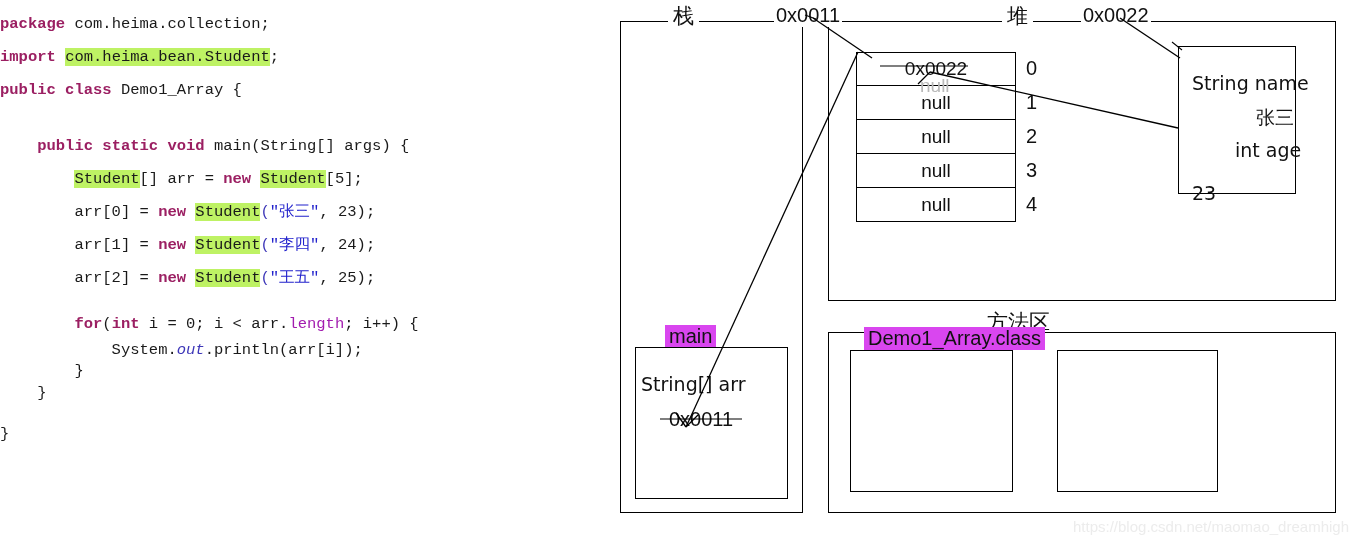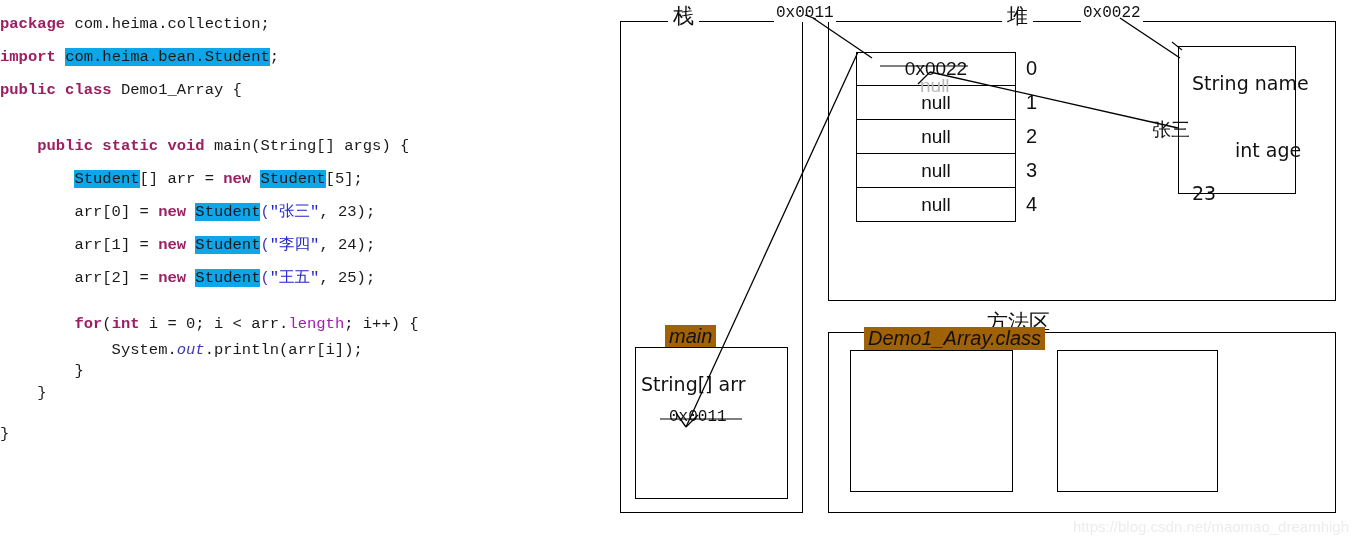--- a/index.html
+++ b/index.html
@@ -11,45 +11,45 @@
 
   
   .code-pane{
     position:absolute;left:0;top:0;width:600px;height:539px;
     font-family:"Liberation Mono", monospace;
     font-size:15.5px;line-height:33px;white-space:pre;
     color:#1a1a1a;
   }
   .code-line{position:absolute;left:0;white-space:pre;}
   .kw{color:#9b1f62;font-weight:bold;}
-  .hl{background:#0ea5e9;}
+  .hl{background:#bef264;}
   .str{color:#2222cc;}
   .quo{color:#3d36b8;}
   .fld{color:#a21caf;}
   .fldi{color:#3d36b8;font-style:italic;}
   .pln{color:#1a1a1a;}
 
   
   .diagram{position:absolute;left:0;top:0;width:1357px;height:539px;}
   .box{position:absolute;border:1.6px solid #000;background:transparent;box-sizing:border-box;}
   .lbl{position:absolute;font-family:"Liberation Sans",sans-serif;
-       font-size:20px;color:#111;white-space:nowrap;background:#a16207;padding:0 4px;font-style:italic;}
+       font-size:20px;color:#111;white-space:nowrap;background:#d946ef;padding:0 4px;}
   .lbl-cn{position:absolute;font-size:21px;color:#111;white-space:nowrap;
           background:#fff;padding:0 5px;font-family:"DejaVu Sans",sans-serif;}
 
   .cell{position:absolute;box-sizing:border-box;border:1.6px solid #000;
         border-top:none;display:flex;align-items:center;justify-content:center;
         font-size:19px;color:#111;}
   .cell.first{border-top:1.6px solid #000;}
   .idx{position:absolute;font-size:20px;color:#111;}
 
   .objline{position:absolute;font-size:19px;color:#111;white-space:nowrap;
            font-family:"DejaVu Sans",sans-serif;}
 
-  .addr{position:absolute;font-size:16px;color:#111;white-space:nowrap;font-family:Liberation Mono, monospace;}
+  .addr{position:absolute;font-size:20px;color:#111;white-space:nowrap;}
   .ghost{position:absolute;font-size:19px;color:#b9b9b9;white-space:nowrap;}
 
   svg.lines{position:absolute;left:0;top:0;width:1357px;height:539px;
             pointer-events:none;overflow:visible;}
 
   .watermark{position:absolute;right:8px;bottom:4px;font-size:15px;
              color:#ececec;font-family:"Liberation Sans",sans-serif;white-space:nowrap;}
 </style>
 </head>
 <body>
@@ -80,21 +80,21 @@
         <div class="idx" style="left: 1026px; top: 57px;">0</div>
         <div class="idx" style="left: 1026px; top: 91px;">1</div>
         <div class="idx" style="left: 1026px; top: 125px;">2</div>
         <div class="idx" style="left: 1026px; top: 159px;">3</div>
         <div class="idx" style="left: 1026px; top: 193px;">4</div>
       </div>
     <div class="ghost" style="left:920px;top:75px;">null</div>
 
     <div class="box" style="left:1178px;top:46px;width:118px;height:148px;"></div>
     <div class="objline" style="left:1192px;top:72px;">String name</div>
-    <div class="objline" style="left:1152px;top:105px;margin-top:12px;">张三</div>
+    <div class="objline" style="left:1256px;top:105px;">张三</div>
     <div class="objline" style="left:1235px;top:139px;">int age</div>
     <div class="objline" style="left:1192px;top:182px;">23</div>
 
     <div class="lbl" style="left:665px;top:325px;">main</div>
     <div class="box" style="left:635px;top:347px;width:153px;height:152px;"></div>
     <div class="objline" style="left:641px;top:373px;">String[] arr</div>
     <div class="addr" style="left:669px;top:408px;">0x0011</div>
 
     <div class="lbl-cn" style="left:982px;top:308px;">方法区</div>
     <div class="box" style="left:828px;top:332px;width:508px;height:181px;"></div>

